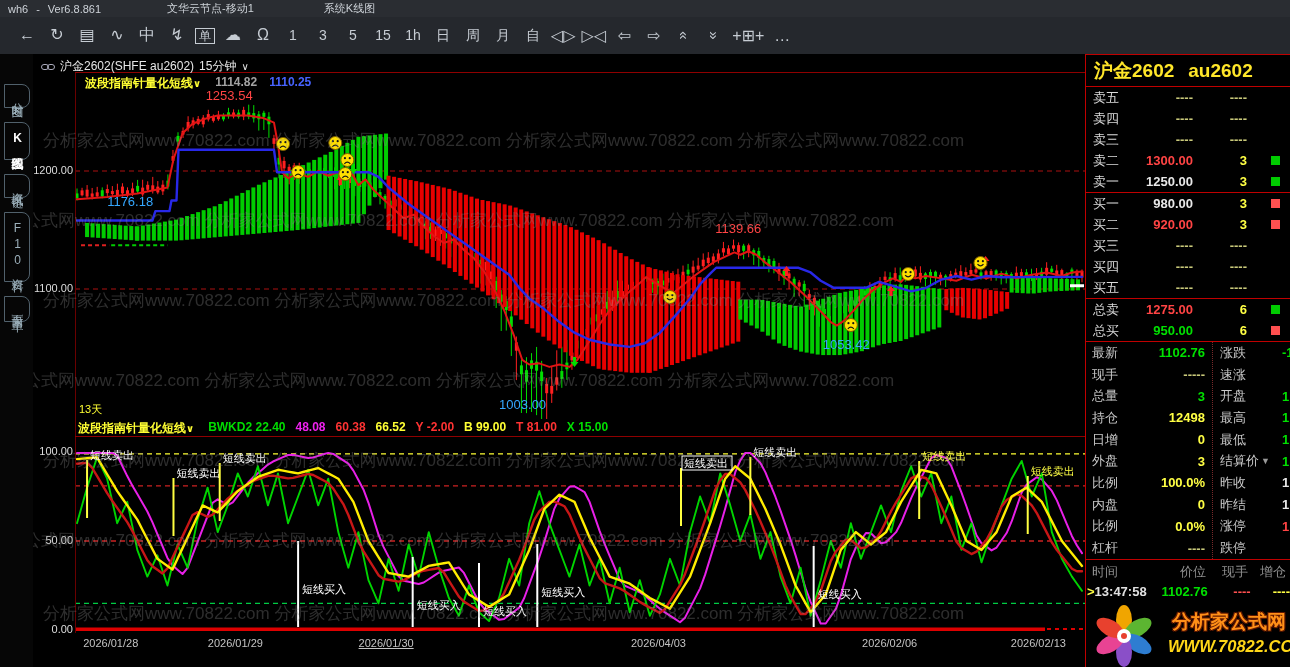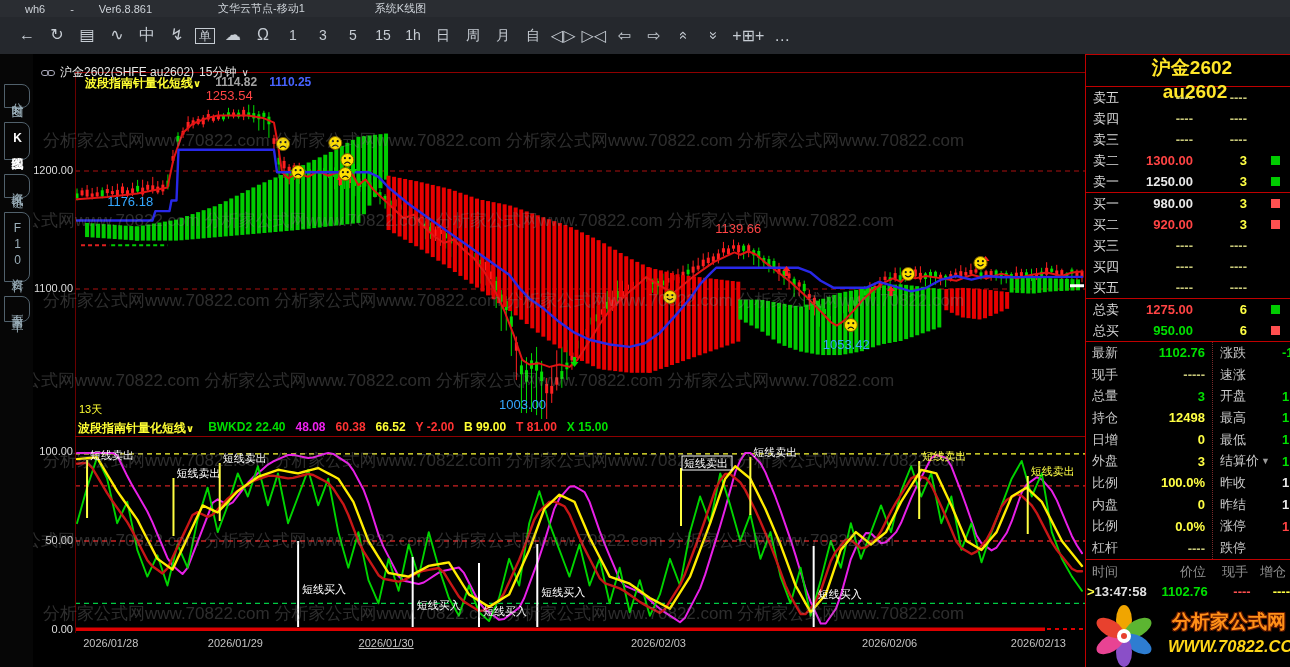--- a/index.html
+++ b/index.html
@@ -1,60 +1,60 @@
 <!DOCTYPE html>
 <html><head>
 <meta charset="utf-8">
 <style>
   html,body{margin:0;padding:0;background:#111;}
   .app{position:relative;width:1290px;height:667px;background:#000;overflow:hidden;
        font-family:"Liberation Sans","DejaVu Sans",sans-serif;color:#ddd;}
   
   .titlebar{position:absolute;top:0;left:0;right:0;height:17px;background:#2a2d32;
             display:flex;align-items:center;font-size:11px;color:#ced3d9;}
-  .titlebar span{margin-left:25px;}
+  .titlebar span{margin-left:8px;}
   .titlebar .node{margin-left:66px;} .titlebar .view{margin-left:70px;}
   
   .toolbar{position:absolute;top:17px;left:0;right:0;height:37px;background:#25282d;
            border-bottom:1px solid #101214;display:flex;align-items:center;padding:0 12px;}
   .tbicon{display:inline-block;min-width:24px;margin:0 3px;text-align:center;color:#c6ccd3;
           font-size:16px;cursor:default;}
   .tbicon[data-icon="order-icon"]{border:1px solid #c6ccd3;font-size:12px;line-height:14px;min-width:16px;padding:0 1px;}
   .tbicon[data-icon="collapse-icon"],.tbicon[data-icon="expand-icon"]{transform:rotate(90deg);font-size:15px;}
   .period{display:inline-block;min-width:22px;margin:0 4px;text-align:center;color:#c6ccd3;font-size:14px;}
   .menus{margin-left:auto;display:flex;gap:22px;font-size:13px;color:#ccd2d8;padding-right:4px;}
   
   .main{position:absolute;top:54px;left:0;right:0;bottom:0;display:flex;}
   .tabstrip{width:33px;background:#060606;}
   .tab{margin:0 3px 14px 4px;width:24px;border:1px solid #51616c;border-radius:0 8px 8px 0;
        padding:8px 0;display:flex;justify-content:center;color:#9cb0bb;font-size:12px;}
   .tab span{writing-mode:vertical-lr;text-orientation:upright;letter-spacing:2px;}
   .tab.active{color:#fff;font-weight:bold;}
   .tab:first-child{margin-top:30px;}
   .chartcol{position:relative;width:1052px;background:#000;}
   
-  .chead{position:absolute;top:10px;left:8px;height:17px;display:flex;align-items:center;
+  .chead{position:absolute;top:4px;left:8px;height:17px;display:flex;align-items:center;
          font-size:12px;color:#e6e6e6;gap:5px;z-index:5;}
   .caret{font-size:10px;}
   .ind-row{position:absolute;z-index:6;display:flex;gap:14px;font-size:12px;font-weight:bold;}
   .ind-name{color:#ffff33;}
   .redline{position:absolute;left:42px;width:1010px;height:1px;background:#8f0000;z-index:4;}
   .vline-left{position:absolute;left:42px;top:19px;width:1px;height:560px;background:#6a0000;z-index:3;}
   svg.plot{position:absolute;left:42px;background:transparent;z-index:2;}
   .axlab{position:absolute;left:0;width:40px;text-align:right;font-size:11px;color:#dcdcdc;z-index:5;}
   .footnote{position:absolute;left:46px;top:348px;font-size:11px;color:#ffff33;z-index:6;}
   .dates{position:absolute;left:0;top:583px;width:1052px;height:16px;z-index:5;}
   .dates span{position:absolute;font-size:11px;color:#c3c3c3;white-space:nowrap;}
   .watermarks{position:absolute;inset:0;overflow:hidden;pointer-events:none;z-index:7;opacity:.33;}
   .wmrow{position:absolute;white-space:nowrap;font-size:17px;color:#8a8a8a;}
   
   .qpanel{position:relative;width:204px;background:#000;border-left:1px solid #c00000;
           border-top:1px solid #c00000;overflow:hidden;font-size:13px;}
   .qtitle{height:31px;display:flex;align-items:center;border-bottom:1px solid #c00000;
-          color:#ffe629;font-size:19px;font-weight:bold;flex-direction:column;}
+          color:#ffe629;font-size:19px;font-weight:bold;}
   .qtitle .sym{margin-left:8px;} .qtitle .code{margin-left:14px;font-weight:bold;}
   .brow{display:flex;align-items:center;height:21px;padding-left:7px;}
   .blabel{width:36px;color:#dadada;}
   .bprice{width:64px;text-align:right;font-weight:bold;}
   .bvol{width:54px;text-align:right;font-weight:bold;}
   .bsq{width:9px;height:9px;margin-left:24px;}
   .hr{height:1px;background:#c00000;}
   .stats{display:flex;}
   .scol{width:126px;} .scol2{width:77px;border-left:1px dotted #7a2a2a;}
   .srow{position:relative;display:flex;align-items:center;height:21.7px;padding-left:6px;}
@@ -857,21 +857,21 @@
         </svg>
 
       <div class="axlab" style="top:391px">100.00</div>
       <div class="axlab" style="top:480px">50.00</div>
       <div class="axlab" style="top:569px">0.00</div>
 
       <div class="dates" id="dates">
           <span style="left: 50.21px;">2026/01/28</span>
           <span style="left: 174.83px;">2026/01/29</span>
           <span style="left: 325.58px; text-decoration: underline;">2026/01/30</span>
-          <span style="left: 597.935px;">2026/02/03</span>
+          <span style="left: 597.935px;">2026/04/03</span>
           <span style="left: 829.085px;">2026/02/06</span>
           <span style="left: 977.825px;">2026/02/13</span>
         </div>
       <div class="watermarks" id="wms">
           <div class="wmrow" style="top: 75px; left: 10px;">分析家公式网www.70822.com 分析家公式网www.70822.com 分析家公式网www.70822.com 分析家公式网www.70822.com</div>
           <div class="wmrow" style="top: 155px; left: -60px;">分析家公式网www.70822.com 分析家公式网www.70822.com 分析家公式网www.70822.com 分析家公式网www.70822.com</div>
           <div class="wmrow" style="top: 235px; left: 10px;">分析家公式网www.70822.com 分析家公式网www.70822.com 分析家公式网www.70822.com 分析家公式网www.70822.com</div>
           <div class="wmrow" style="top: 315px; left: -60px;">分析家公式网www.70822.com 分析家公式网www.70822.com 分析家公式网www.70822.com 分析家公式网www.70822.com</div>
           <div class="wmrow" style="top: 395px; left: 10px;">分析家公式网www.70822.com 分析家公式网www.70822.com 分析家公式网www.70822.com 分析家公式网www.70822.com</div>
           <div class="wmrow" style="top: 475px; left: -60px;">分析家公式网www.70822.com 分析家公式网www.70822.com 分析家公式网www.70822.com 分析家公式网www.70822.com</div>

